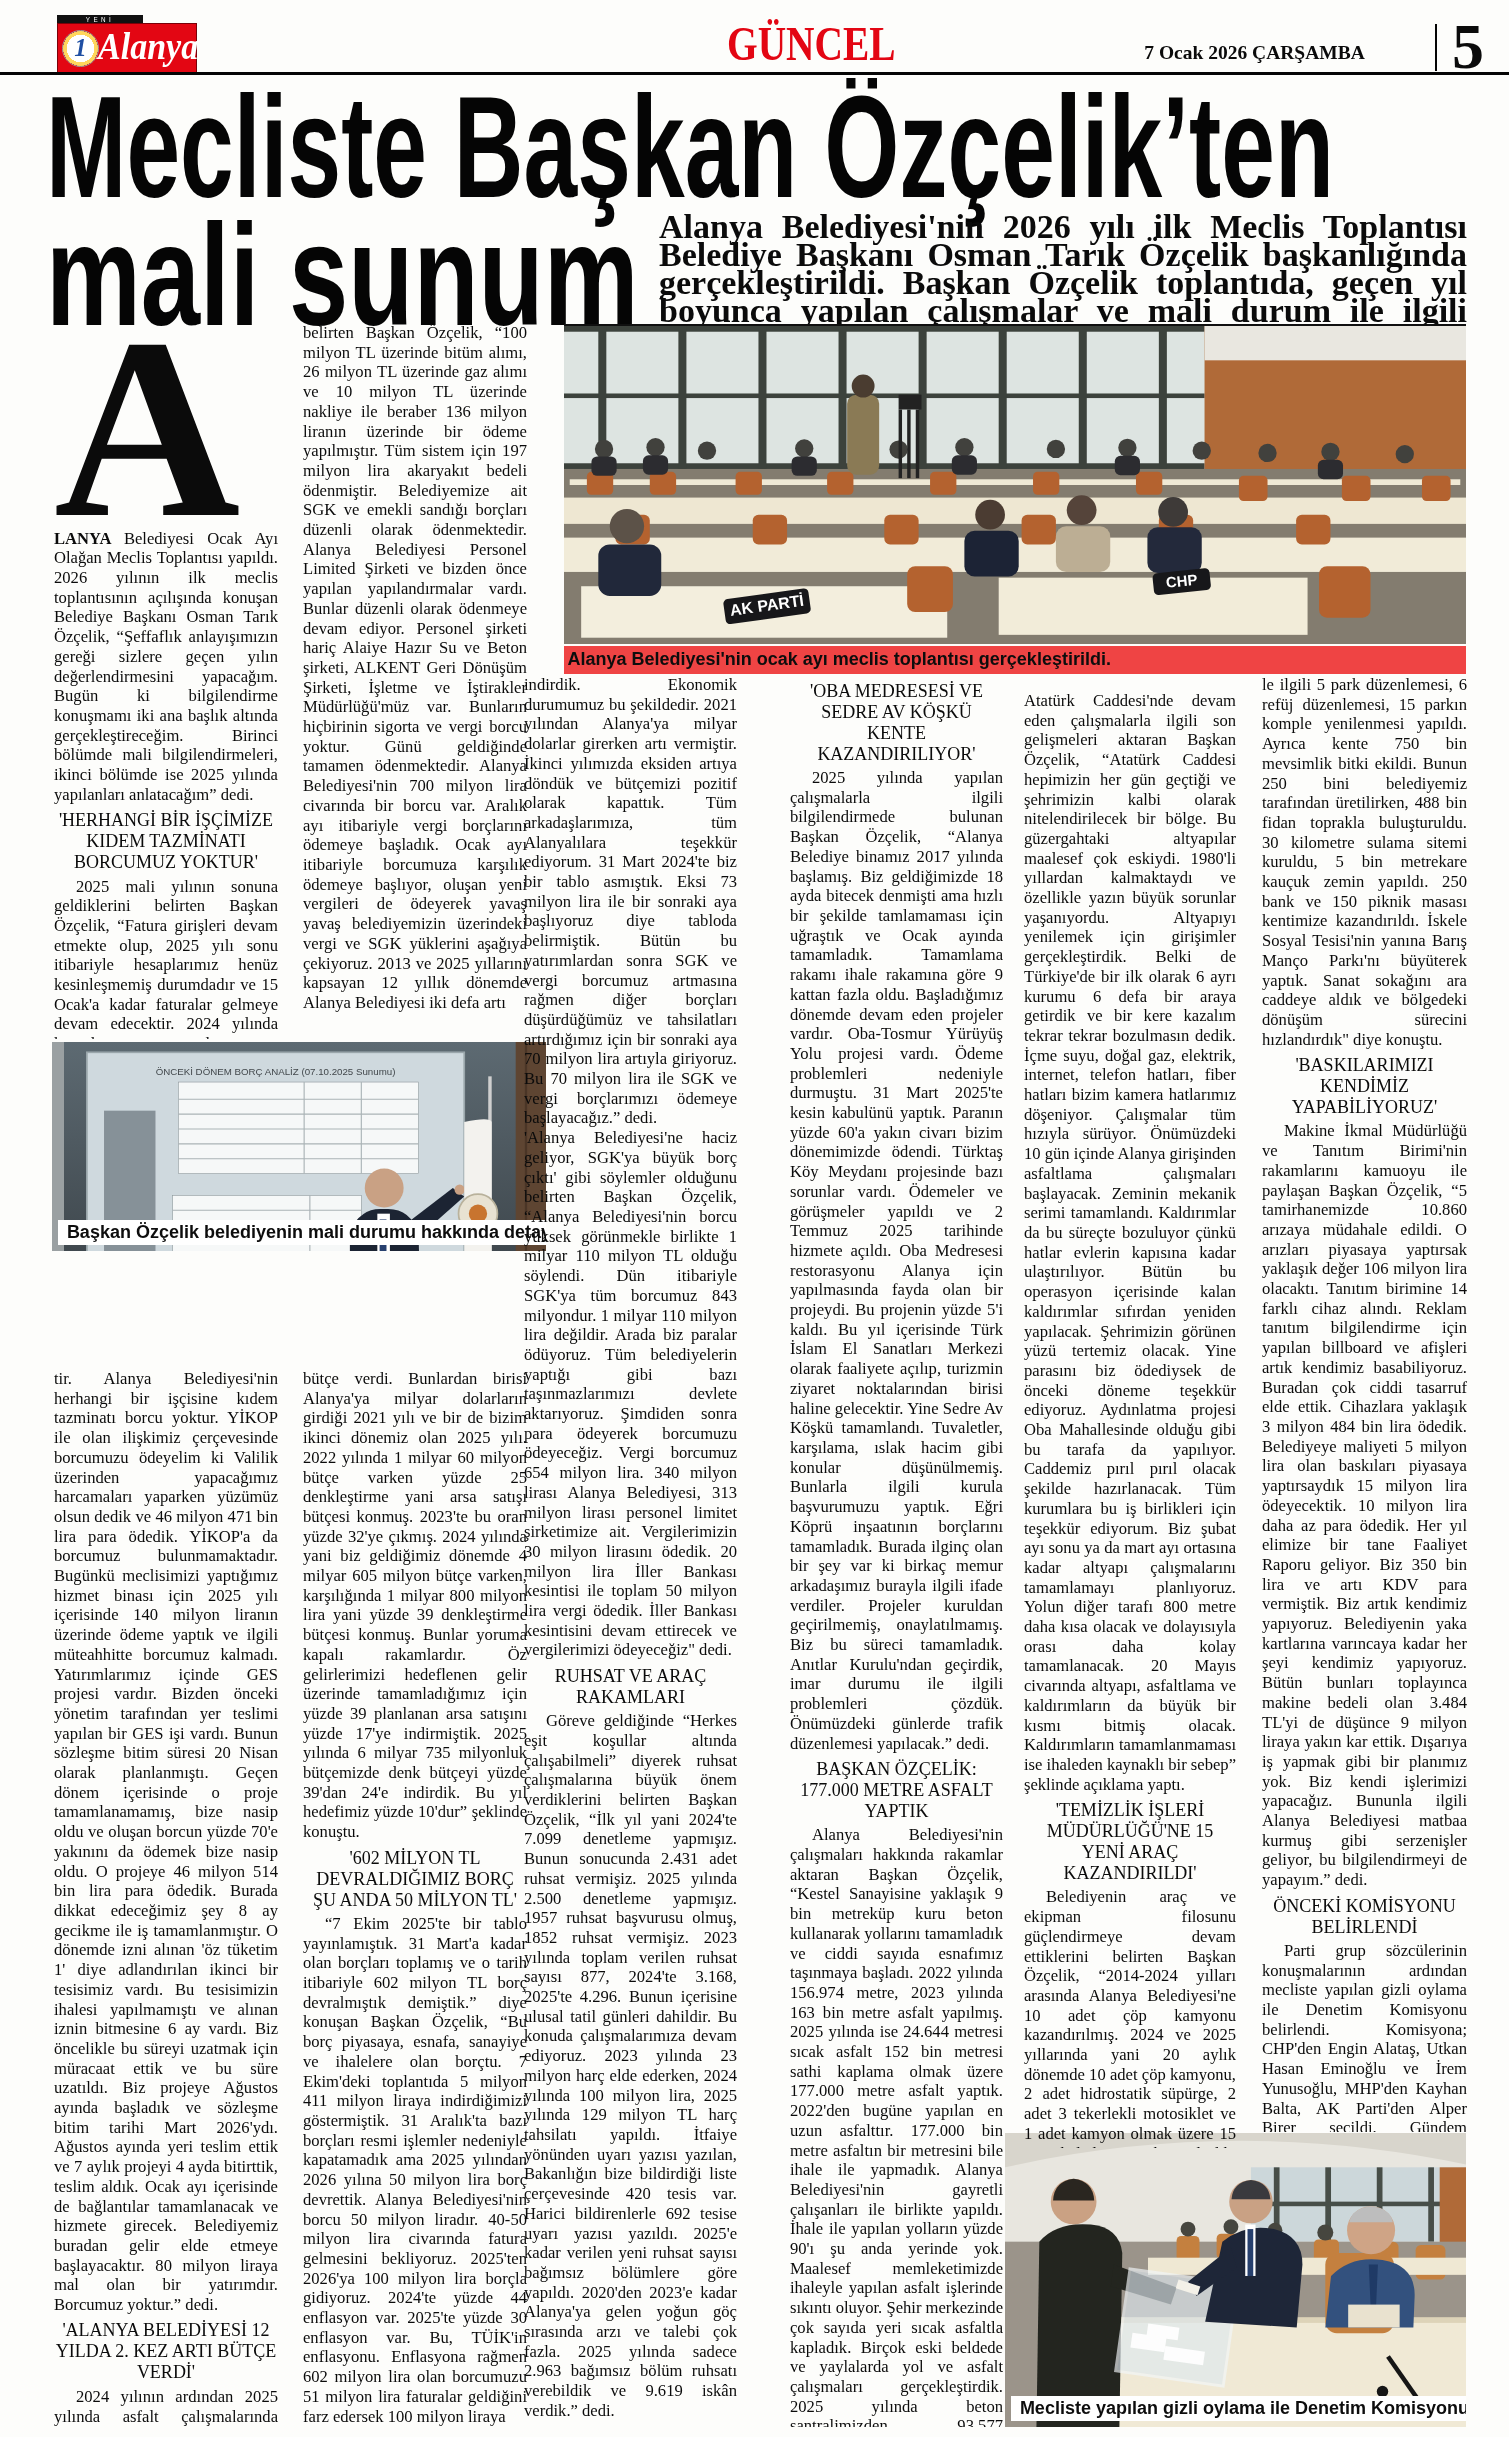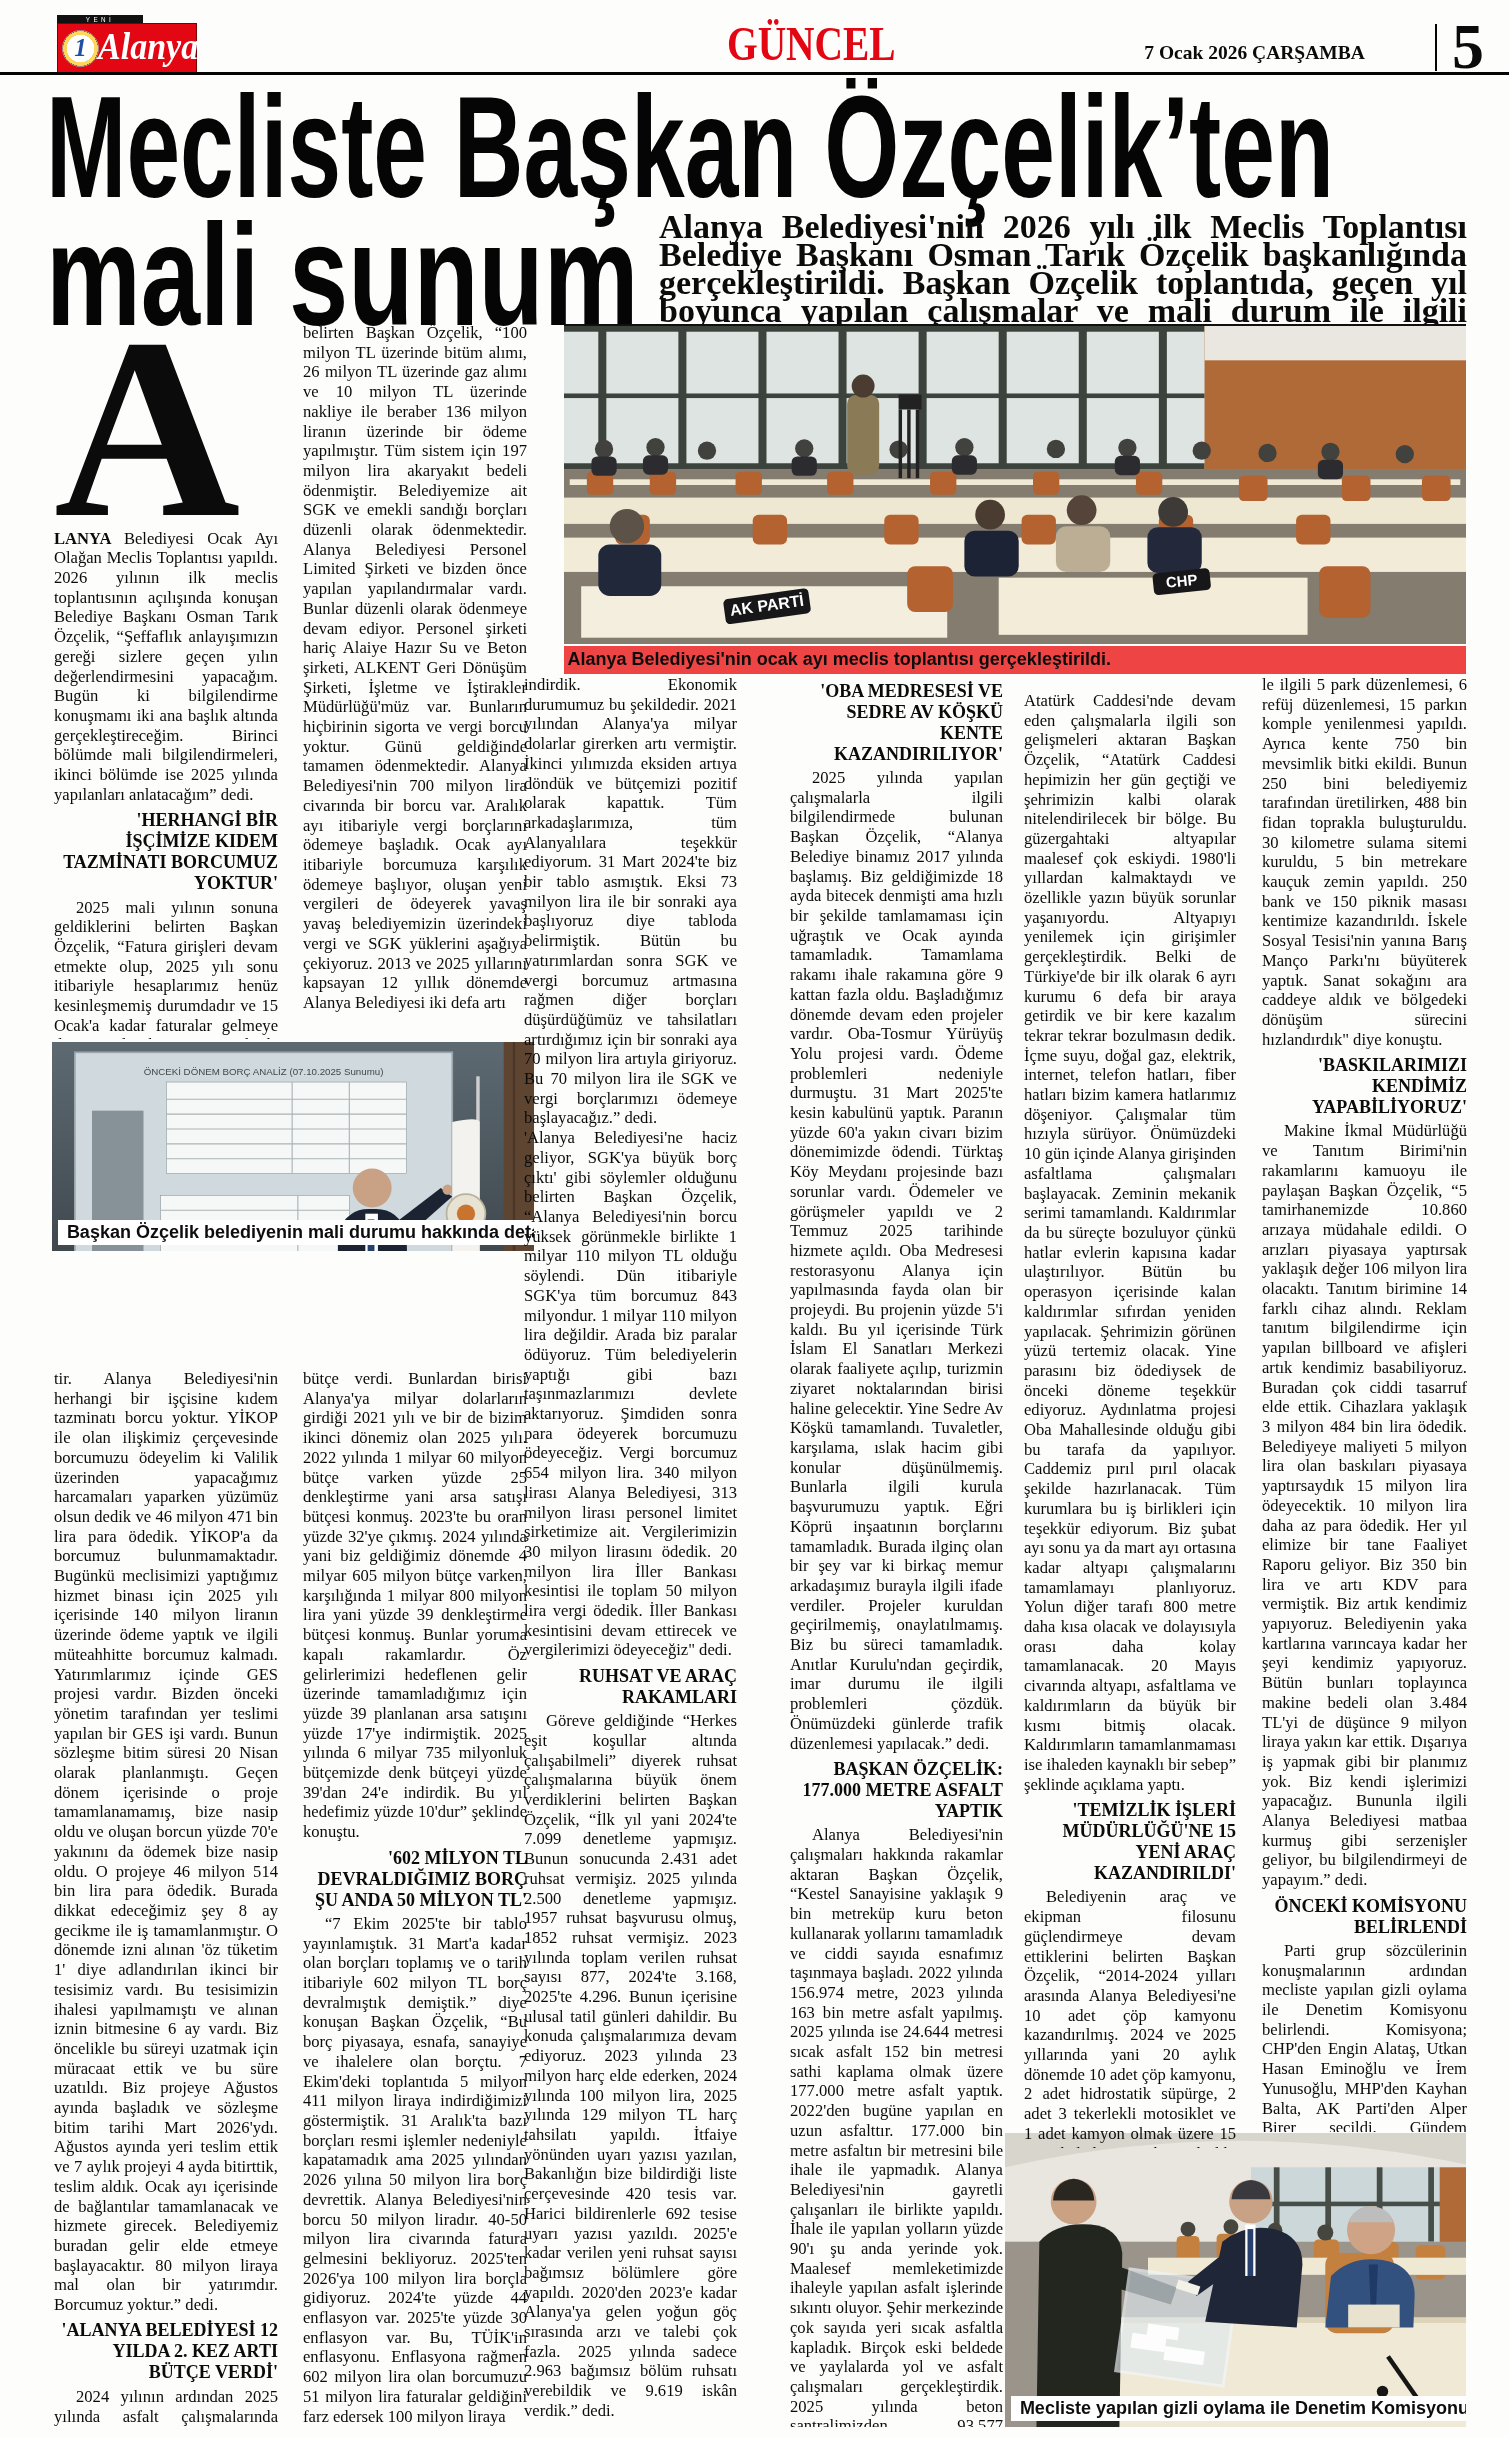--- a/index.html
+++ b/index.html
@@ -29,36 +29,36 @@
   #page-number{position:absolute;left:1442px;top:10.3px;width:52px;text-align:center;
         font-weight:bold;font-size:64px;font-family:"Liberation Serif",serif;}
   
   #headline-svg{position:absolute;left:46px;top:78px;}
   #standfirst{position:absolute;left:659px;top:213px;width:808px;height:112px;
         font-weight:bold;font-size:34px;line-height:28px;text-align:justify;
         font-family:"Liberation Serif",serif;}
   
   .col{position:absolute;text-align:justify;font-size:16.6px;line-height:19.7px;overflow:hidden;}
   .para{margin:0;}
-  .subhead{font-weight:bold;text-align:right;font-size:18px;line-height:21px;margin:5.7px 0 3.4px 0;}
+  .subhead{font-weight:normal;text-align:center;font-size:18px;line-height:21px;margin:5.7px 0 3.4px 0;}
   .subhead + .para{text-indent:22px;}
   .dropcap{float:left;font-weight:bold;font-size:258px;line-height:201px;margin:4.6px 9.2px 0 0;}
   .lead{font-weight:bold;}
   #colLU1{left:54px;top:323px;width:224px;height:716px;}
   #colLU2{left:303px;top:323px;width:224px;height:716px;}
   #colLL1{left:54px;top:1369px;width:224px;height:1059px;}
   #colLL2{left:303px;top:1369px;width:224px;height:1059px;}
   #colR1{left:524px;top:675px;width:213px;height:1752px;}
   #colR2{left:790px;top:675px;width:213px;height:1752px;}
   #colR3{left:1024px;top:675px;width:212px;height:1457px;margin-top:16px;}
   #colR4{left:1262px;top:675px;width:205px;height:1457px;}
   
   .photo{position:absolute;overflow:hidden;background:#9aa0a2;}
   #photo-top{left:564px;top:324px;width:902px;height:318px;border-top:2.3px solid #101010;}
-  #photo-left{left:52px;top:1042px;width:482px;height:209px;}
+  #photo-left{left:52px;top:1042px;width:482px;height:209px;padding-left:12px;}
   #photo-bottom{left:1005px;top:2133px;width:461px;height:294px;}
   .caption{font-family:"Liberation Sans",sans-serif;font-weight:bold;font-size:18px;color:#0d0d0d;}
   #caption-top{position:absolute;left:564px;top:646px;width:902px;height:27.5px;line-height:27.5px;
         background:#ef4444;padding-left:3.4px;box-sizing:border-box;}
   .caption-overlay{position:absolute;left:5.7px;bottom:5.7px;background:#fff;padding:2.3px 9.2px;
         white-space:nowrap;}
 </style>
 </head>
 <body>
 

